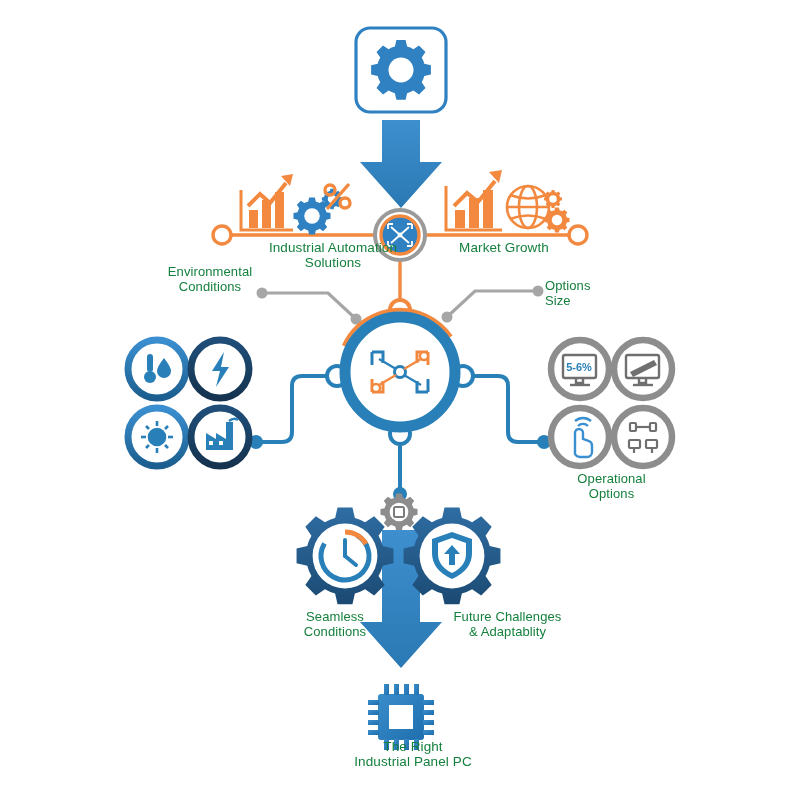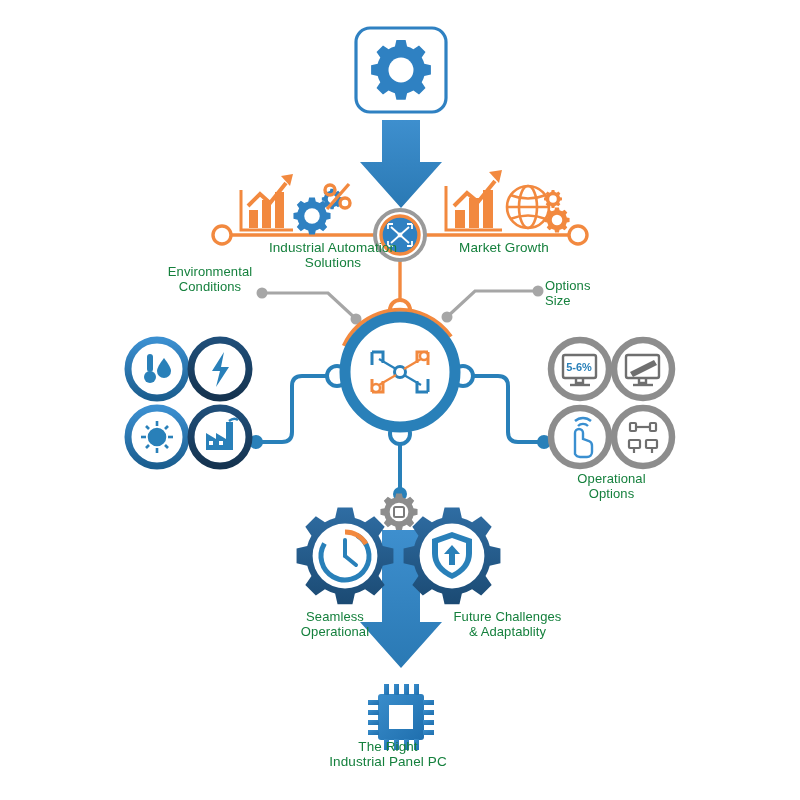--- a/index.html
+++ b/index.html
@@ -348,21 +348,21 @@
 Conditions</div>
 
   <div class="lbl lbl-sm" style="left:545px;top:278px;width:90px;text-align:left;">Options
 Size</div>
 
 
   <div class="lbl lbl-sm" style="left:534px;top:471px;width:155px;">Operational
 Options</div>
 
   <div class="lbl lbl-sm" style="left:265px;top:609px;width:140px;">Seamless
-Operational</div>
+Conditions</div>
 
   <div class="lbl lbl-sm" style="left:420px;top:609px;width:175px;text-align:center;">Future Challenges
 &amp; Adaptablity</div>
 
-  <div class="lbl" style="left:288px;top:739px;width:200px;">The Right
+  <div class="lbl" style="left:313px;top:739px;width:200px;">The Right
 Industrial Panel PC</div>
 
 </div>
 
 </body></html>

